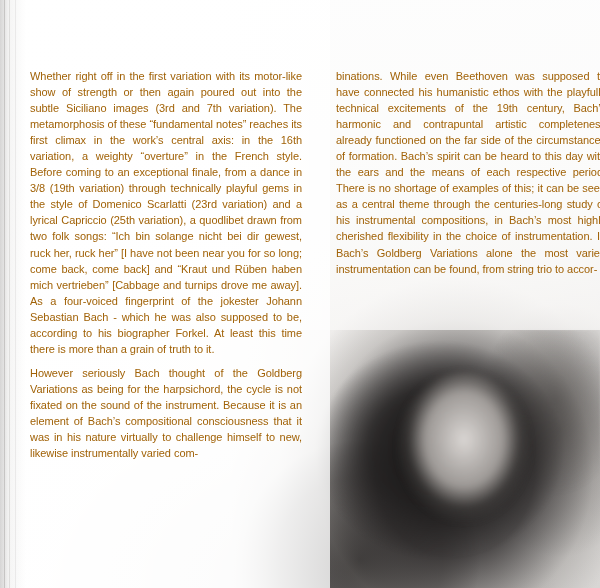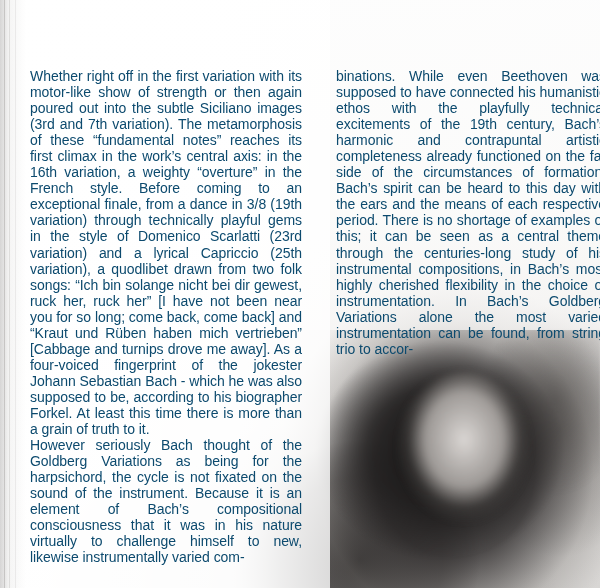--- a/index.html
+++ b/index.html
@@ -78,41 +78,41 @@
   
   .text-area {
     position: absolute;
     left: 0; top: 0;
     width: 600px; height: 588px;
   }
   .column {
     position: absolute;
     top: 68px;
     font-family: "Liberation Sans", sans-serif;
-    font-size: 14px;
+    font-size: 11px;
     line-height: 16.05px;
-    color: #0c4a6e;
+    color: #a16207;
     text-align: justify;
     text-justify: inter-word;
     letter-spacing: -0.05px;
     -webkit-font-smoothing: antialiased;
   }
   .column p {
     margin: 0;
   }
   .col-left {
     left: 30px;
     width: 272px;
   }
   .col-right {
     left: 336px;
     width: 270px;
   }
   .column p + p {
-    margin-top: 0px;
+    margin-top: 8px;
   }
   .last-line-nojustify {
     text-align-last: left;
   }
 </style>
 </head>
 <body>
 
 <div id="page">
 

